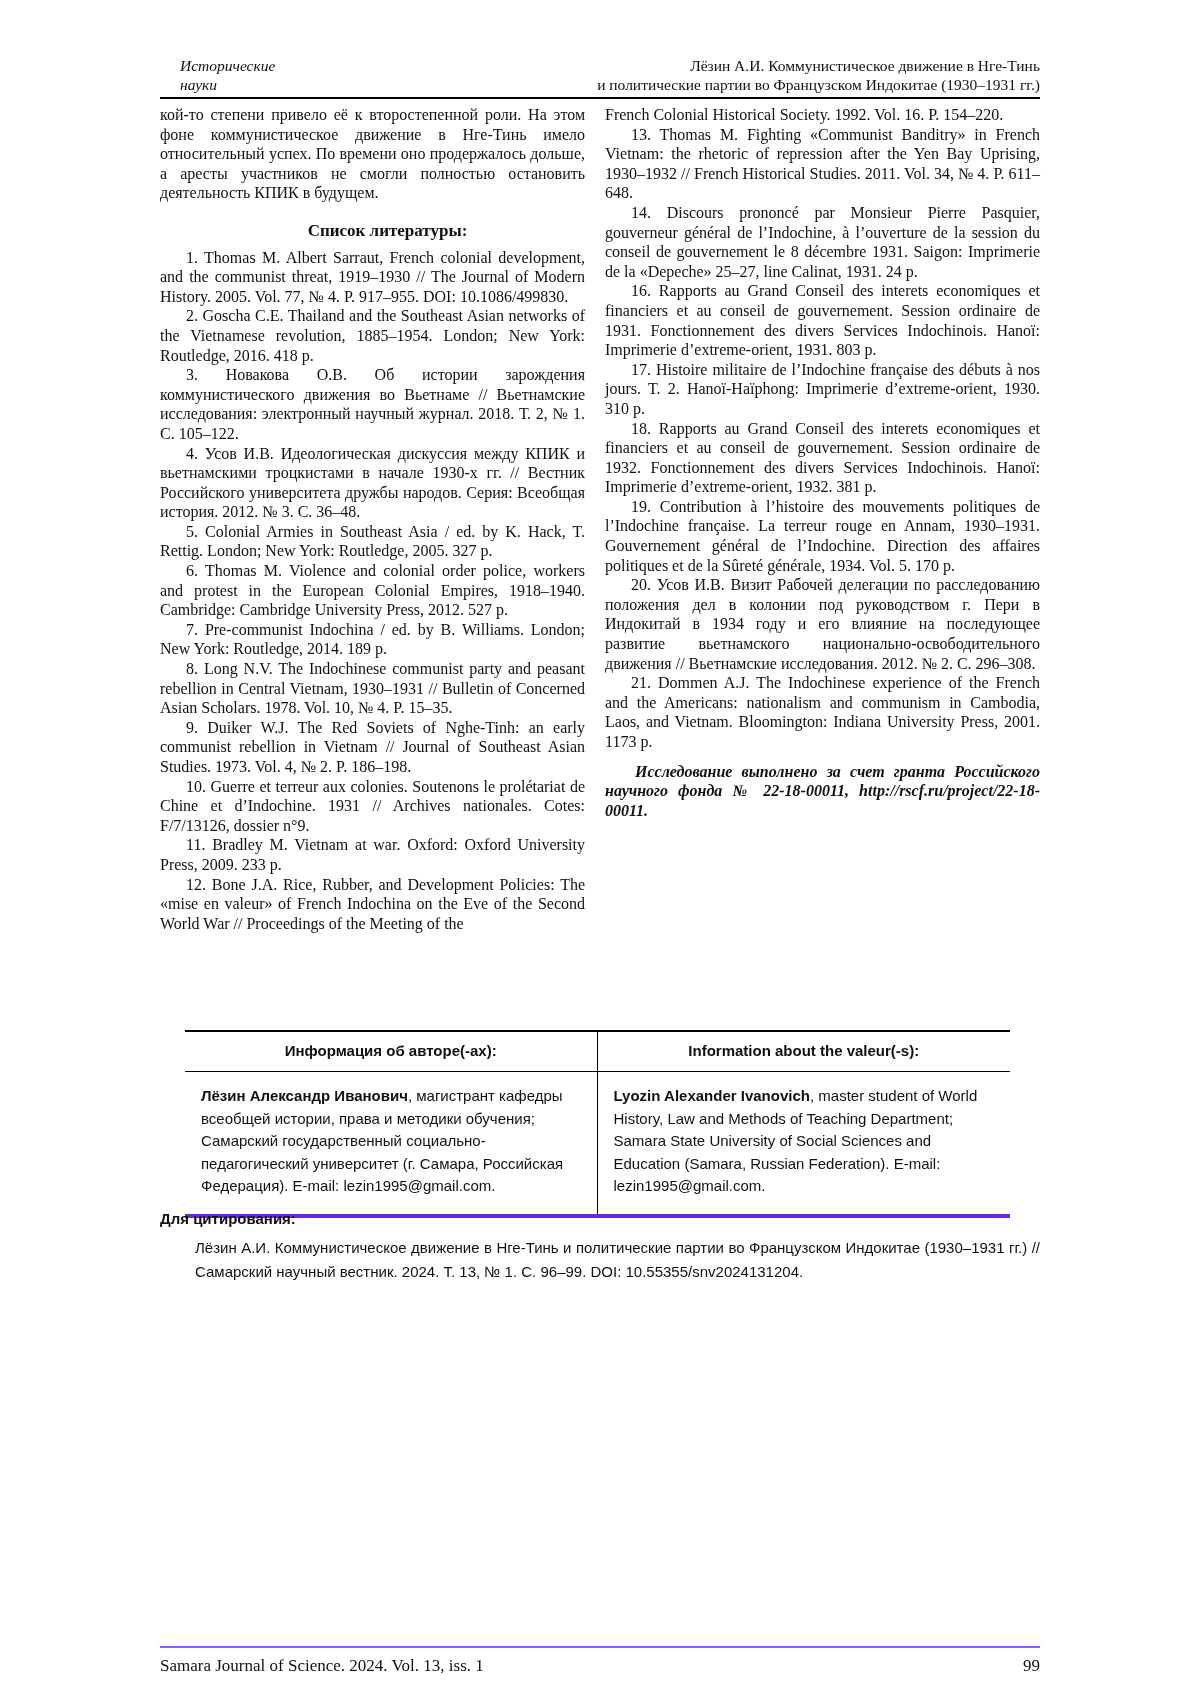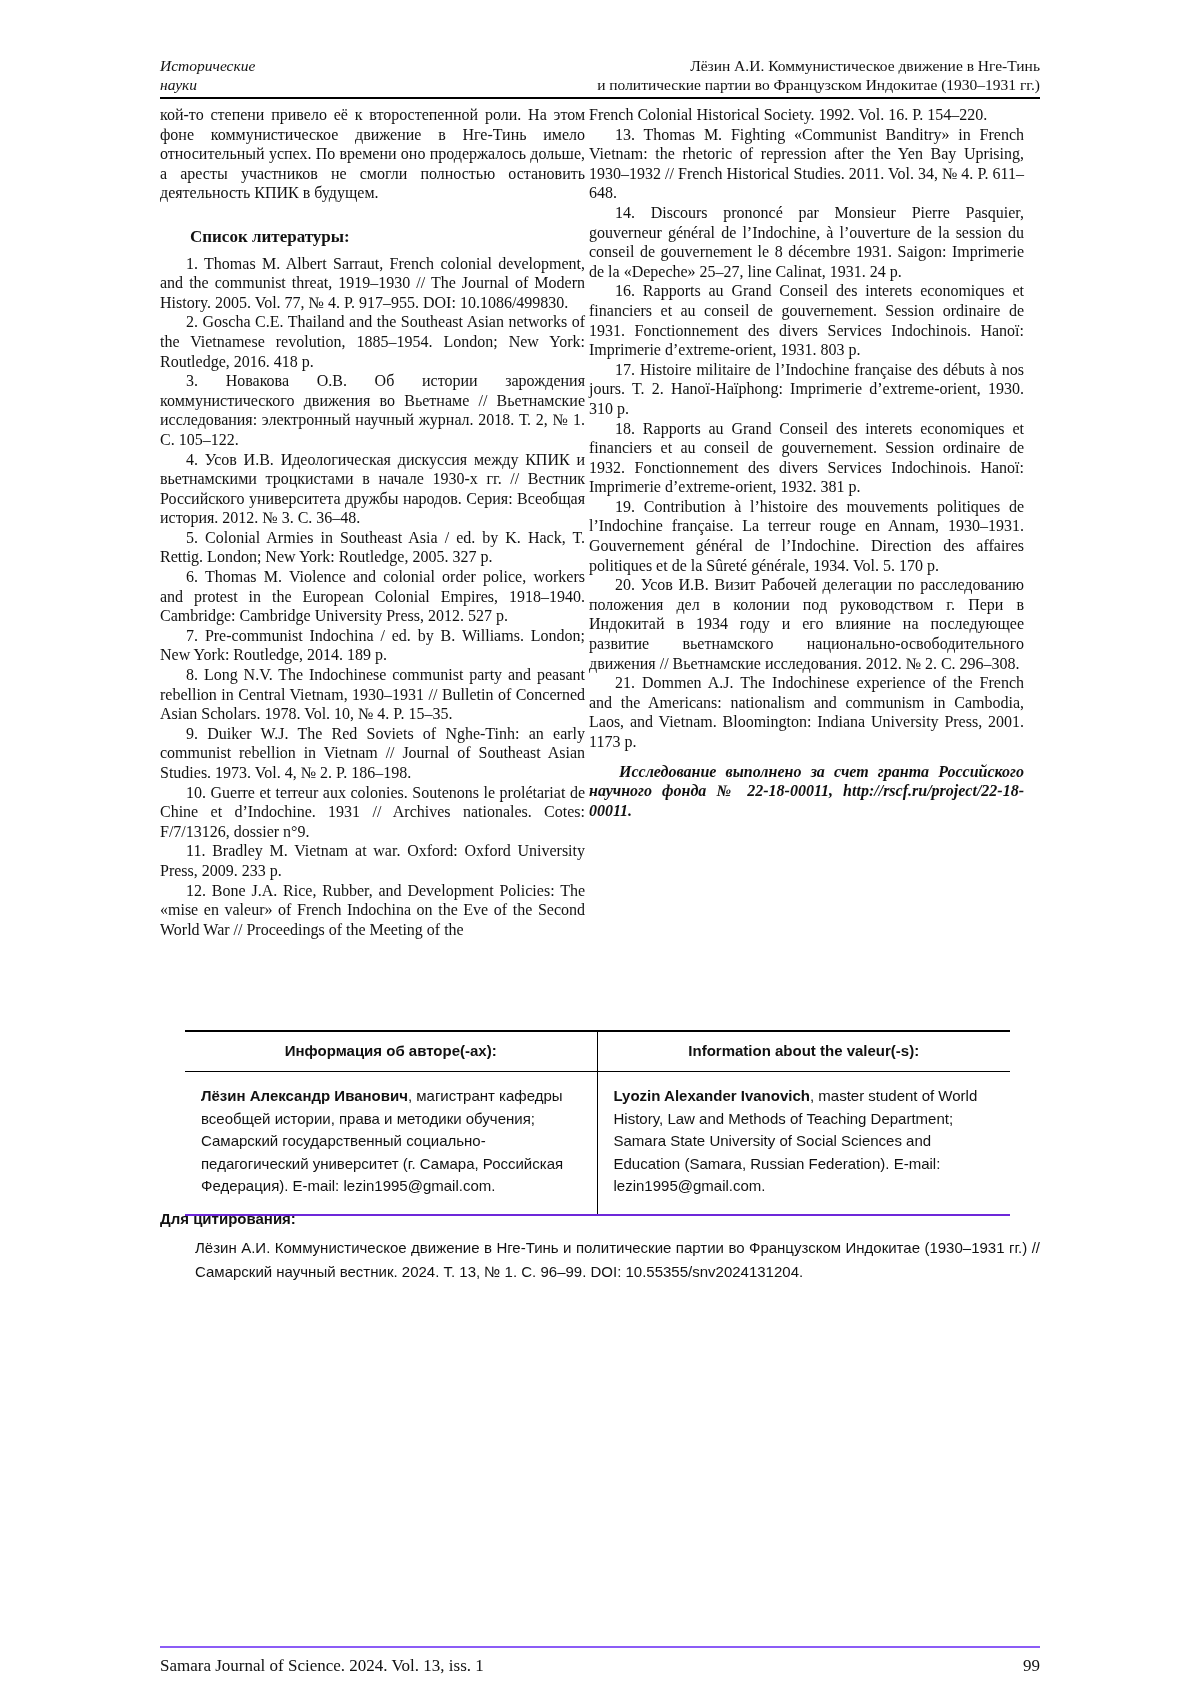--- a/index.html
+++ b/index.html
@@ -6,37 +6,37 @@
   html, body { margin: 0; padding: 0; }
   body {
     width: 1200px; height: 1697px;
     background: #ffffff; color: #111;
     font-family: "Liberation Serif", serif;
   }
   .page { position: relative; width: 1200px; height: 1697px; overflow: hidden; background:#fff; }
   .content { position: absolute; left: 160px; top: 0; width: 880px; height: 100%; }
 
   .header { position: absolute; top: 56px; left: 0; right: 0; display: flex; justify-content: space-between; font-size: 15.5px; line-height: 19px; }
-  .header-left { font-style: italic; }
+  .header-left { font-style: italic; margin-left: 20px; }
   .header-right { text-align: right; }
   .header-rule { position: absolute; top: 97px; left: 0; right: 0; border-top: 2px solid #000; }
 
-  .columns { position: absolute; top: 105px; left: 0; right: 0; display: flex; gap: 4px; }
+  .columns { position: absolute; top: 105px; left: 0; right: 0; display: flex; gap: 20px; }
   .col { font-size: 16px; line-height: 19.6px; text-align: justify; }
   .col-left { width: 425px; }
   .col-right { width: 435px; }
   p { margin: 0; }
   p.ref { text-indent: 26px; }
   .noindent { text-indent: 0; }
-  .list-heading { font-weight: bold; font-size: 17px; text-indent: 30px; margin: 24px 0 7px; text-align: left; }
+  .list-heading { font-weight: bold; font-size: 17px; text-indent: 30px; margin: 18px 0 7px; text-align: center; }
   .funding { font-weight: bold; font-style: italic; text-indent: 30px; margin-top: 10px; }
 
   .author-table {
     position: absolute; top: 1030px; left: 25px; right: 30px;
-    border-top: 2px solid #000; border-bottom: 2px solid #6d28d9;
+    border-top: 2px solid #000; border-bottom: 4px solid #6d28d9;
     font-family: "Liberation Sans", sans-serif; font-size: 15px;
   }
   .t-row { display: flex; }
   .t-cell { width: 50%; }
   .t-cell:first-child { border-right: 1px solid #000; }
   .t-head-cell { text-align: center; font-weight: bold; padding: 10px 8px 12px; border-bottom: 1px solid #000; }
   .t-body-cell { padding: 13px 16px 16px; line-height: 22.5px; text-align: left; }
   .b { font-weight: bold; }
 
   .citation-block { position: absolute; top: 1210px; left: 0; right: 0; font-family: "Liberation Sans", sans-serif; font-size: 15px; }

